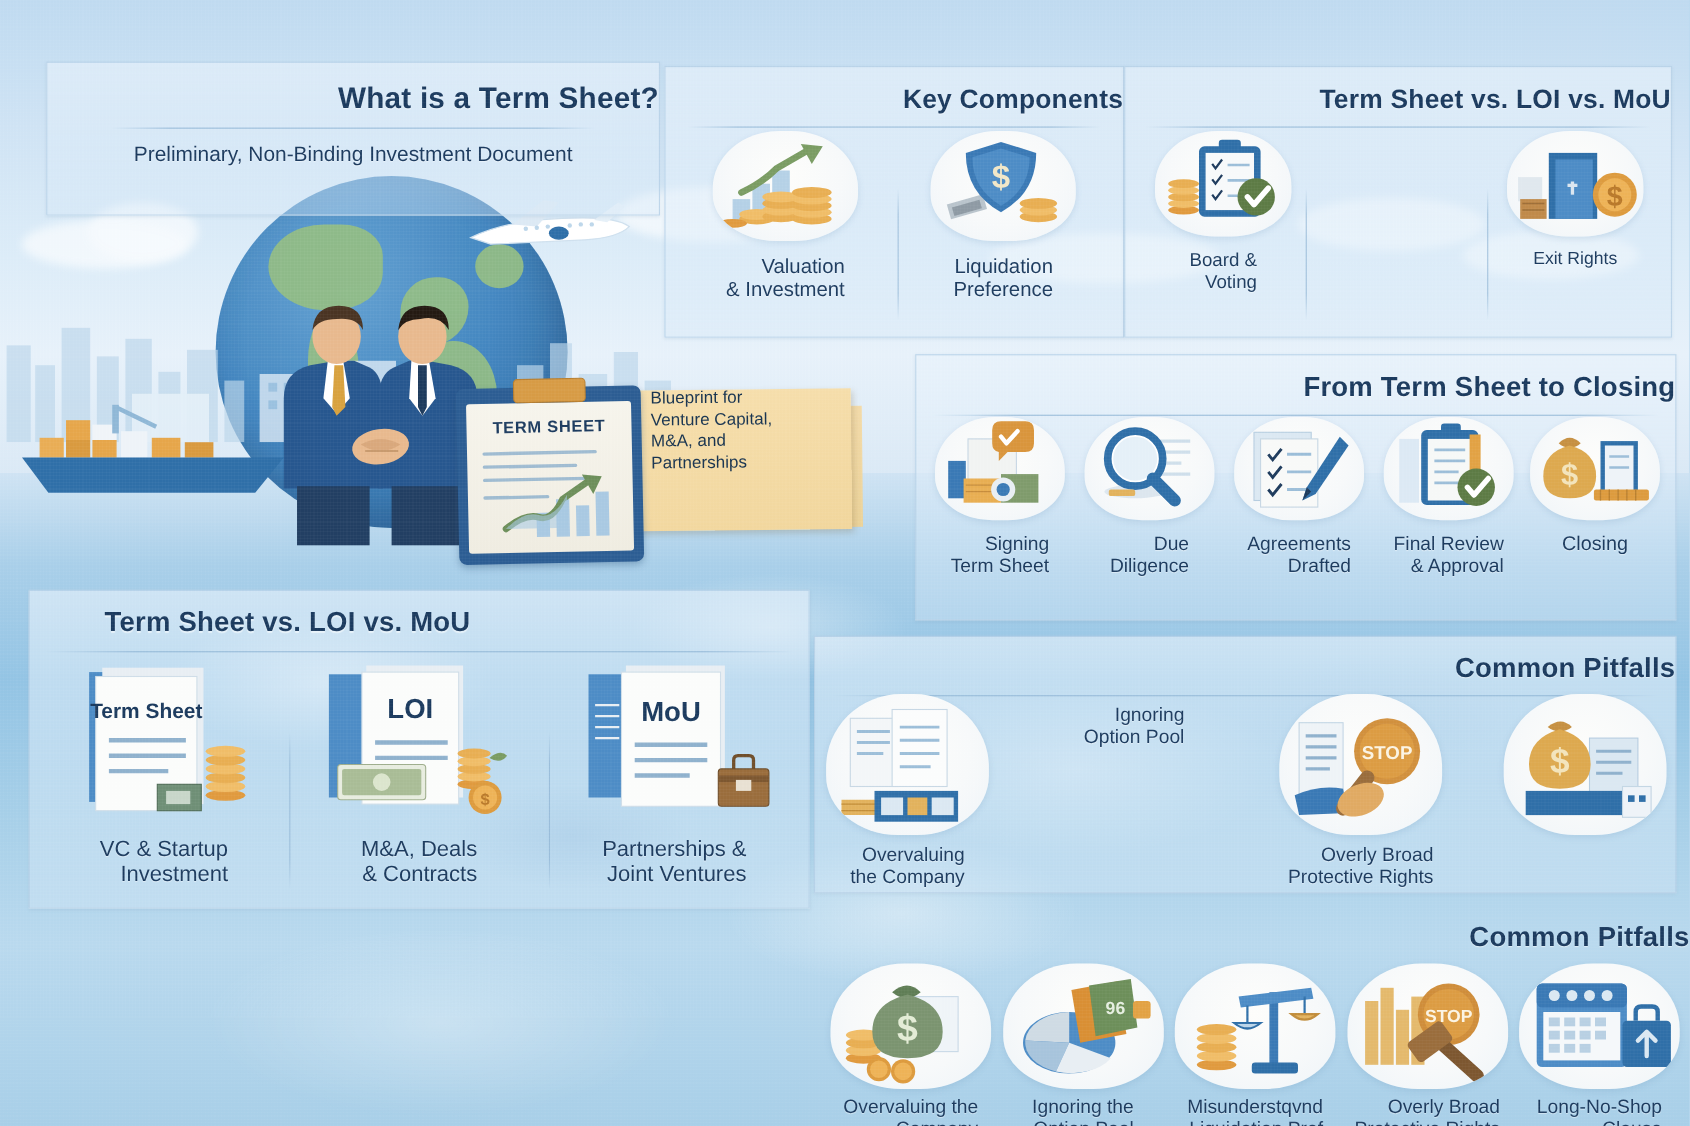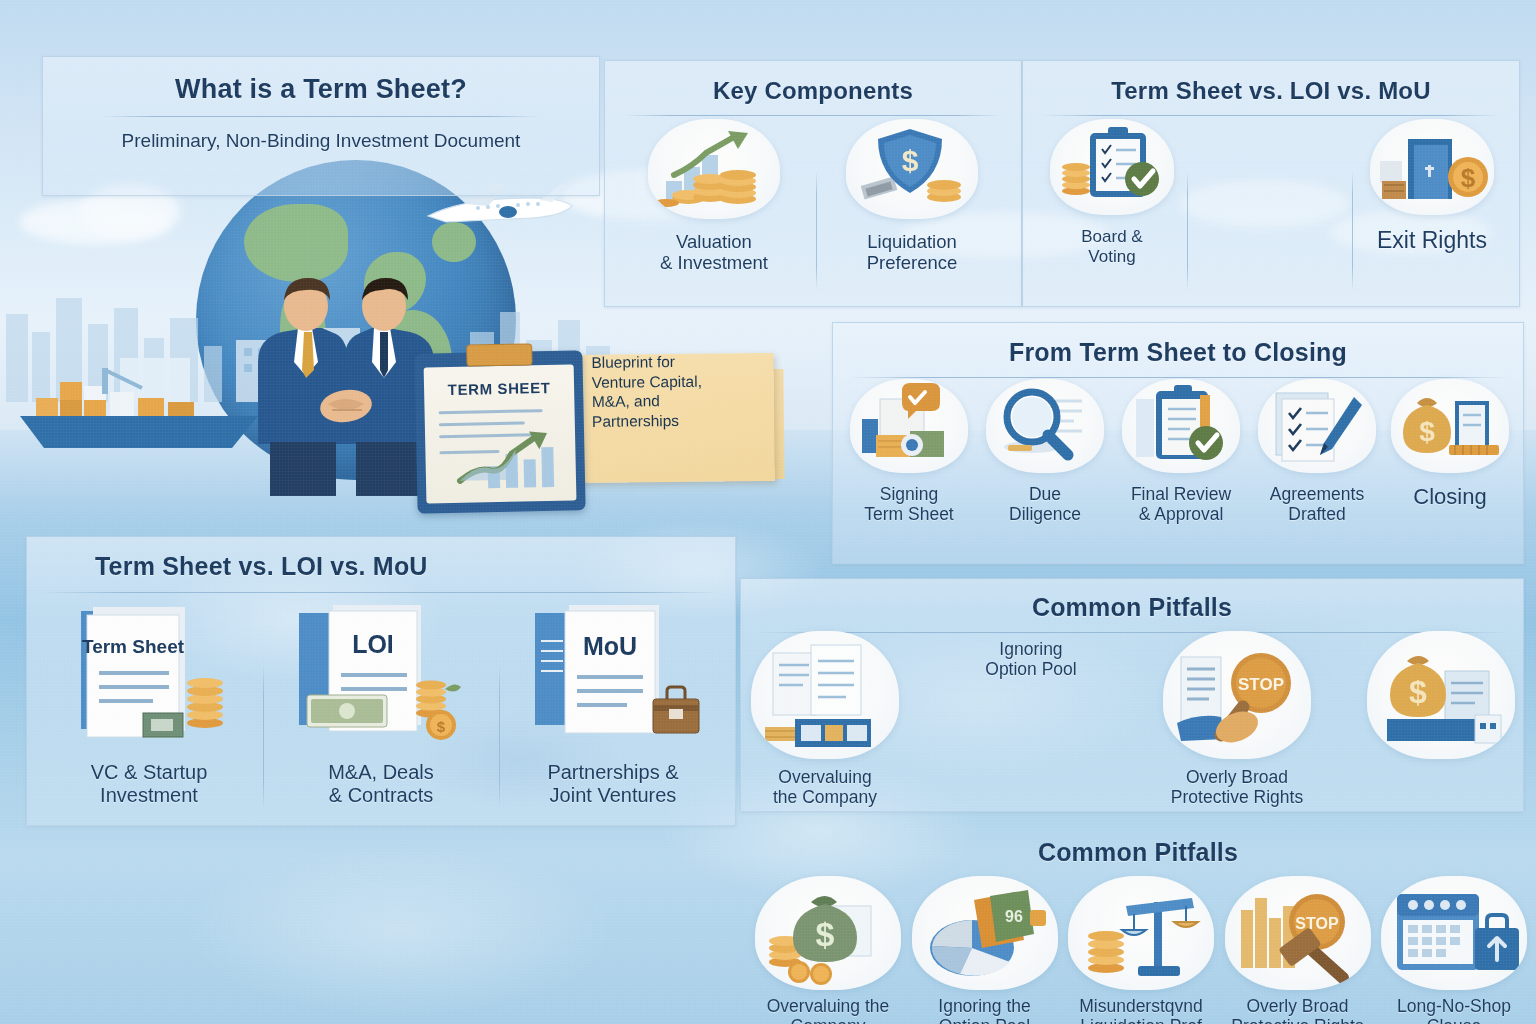--- a/index.html
+++ b/index.html
@@ -42,21 +42,21 @@
   .cloud{position:absolute;background:rgba(255,255,255,.82);border-radius:50%;filter:blur(4px);}
 
   
   .panel{
     position:absolute;
     background:linear-gradient(180deg, rgba(232,242,251,.62) 0%, rgba(221,236,249,.48) 55%, rgba(214,232,247,.38) 100%);
     border:1px solid rgba(176,204,228,.75);
     box-shadow:0 1px 3px rgba(120,155,185,.18);
   }
   .panel-title{
-    text-align:center;
+    text-align:right;
     color:#1b3a5e;
     font-weight:700;
     letter-spacing:.2px;
     text-shadow:0 1px 1px rgba(255,255,255,.55);
     white-space:nowrap;
   }
   .rule{
     height:1px;background:linear-gradient(90deg, rgba(150,185,215,0) 0%, rgba(142,180,212,.85) 12%, rgba(142,180,212,.85) 88%, rgba(150,185,215,0) 100%);
     margin:0 auto;
   }
@@ -69,21 +69,21 @@
   .items{position:absolute;display:flex;align-items:flex-start;justify-content:space-between;}
   .item{display:flex;flex-direction:column;align-items:center;}
   .bubble{
     border-radius:46% 46% 44% 44% / 52% 52% 42% 42%;
     background:radial-gradient(ellipse at 50% 40%, #fdfdfb 0%, #f7f9fa 55%, #eef4f8 100%);
     box-shadow:0 2px 6px rgba(110,150,185,.22);
     display:flex;align-items:center;justify-content:center;
     position:relative;overflow:hidden;
   }
   .item-label{
-    text-align:center;color:#1b3a5e;line-height:1.16;font-weight:400;
+    text-align:right;color:#1b3a5e;line-height:1.16;font-weight:400;
     text-shadow:0 1px 1px rgba(255,255,255,.5);
   }
   .item-label b{font-weight:400;display:block;}
 
   
   .globe{
     position:absolute;left:196px;top:160px;width:320px;height:320px;border-radius:50%;
     background:radial-gradient(circle at 36% 30%, #5e9ed0 0%, #3d83bf 45%, #2f6fa8 75%, #2a6296 100%);
     box-shadow:inset -10px -14px 30px rgba(25,70,115,.35);
     opacity:.95;
@@ -413,21 +413,21 @@
             </g>
             <rect x="38" y="20" width="44" height="60" fill="#2f6fa8"></rect>
             <rect x="44" y="26" width="34" height="54" fill="#4d8cc6"></rect>
             <rect x="58" y="46" width="3" height="12" fill="#dbe6f0"></rect>
             <rect x="55" y="48" width="9" height="3" fill="#dbe6f0"></rect>
             <circle cx="98" cy="58" r="20" fill="#dd9b3e"></circle>
             <circle cx="98" cy="58" r="15" fill="#eeb357"></circle>
             <text x="98" y="68" font-family="Liberation Sans, sans-serif" font-size="26" font-weight="700" fill="#b9792a" text-anchor="middle">$</text>
           </svg>
         </div>
-        <div class="item-label" style="font-size:23px;margin-top:12px;">
+        <div class="item-label" style="font-size:16px;margin-top:12px;">
           <b>Exit Rights</b>
         </div>
       </div>
     </div>
   </div>
 
   <div class="panel" style="left:832px;top:322px;width:690px;height:240px;">
     <div class="panel-title" style="font-size:25px;margin-top:15px;">From Term Sheet to Closing</div>
     <div class="rule" style="width:660px;margin-top:10px;"></div>
 
@@ -468,20 +468,45 @@
             <ellipse cx="46" cy="68" rx="28" ry="6" fill="#dce6ee"></ellipse>
             <circle cx="46" cy="38" r="25" fill="#ffffff" stroke="#2f6fa8" stroke-width="7"></circle>
             <circle cx="46" cy="38" r="20" fill="#cfe3f3" opacity=".55"></circle>
             <path d="M62 56 L82 76" stroke="#2f6fa8" stroke-width="11" stroke-linecap="round"></path>
             <rect x="22" y="66" width="24" height="6" fill="#e2b25d" rx="2"></rect>
           </svg>
         </div>
         <div class="item-label" style="font-size:17.5px;margin-top:11px;">
           <b>Due</b>
           <b>Diligence</b>
+        </div>
+      </div>
+
+      <div class="item" style="width:136px;">
+        <div class="bubble" style="width:118px;height:94px;">
+          <svg viewBox="0 0 118 94" style="width:118px;height:94px;">
+            <rect x="18" y="14" width="52" height="62" fill="#dbe8f2" stroke="#b6cde0"></rect>
+            <rect x="24" y="20" width="52" height="62" fill="#f8f9f8" stroke="#c6d6e3"></rect>
+            <g stroke="#1d3a5c" stroke-width="2.6" fill="none">
+              <path d="M31 34 l4 5 l8 -10"></path>
+                <path d="M31 50 l4 5 l8 -10"></path>
+                <path d="M31 66 l4 5 l8 -10"></path>
+            </g>
+            <g stroke="#9bbdd8" stroke-width="2.6">
+              <line x1="48" y1="34" x2="70" y2="34"></line>
+                <line x1="48" y1="50" x2="70" y2="50"></line>
+                <line x1="48" y1="66" x2="66" y2="66"></line>
+            </g>
+            <path d="M96 18 L104 26 L74 70 L62 76 L66 64 Z" fill="#2f6fa8"></path>
+            <path d="M62 76 L66 64 L70 68 Z" fill="#1d3a5c"></path>
+          </svg>
+        </div>
+        <div class="item-label" style="font-size:17.5px;margin-top:11px;">
+          <b>Agreements</b>
+          <b>Drafted</b>
         </div>
       </div>
 
       <div class="item" style="width:136px;">
         <div class="bubble" style="width:118px;height:94px;">
           <svg viewBox="0 0 118 94" style="width:118px;height:94px;">
             <rect x="14" y="20" width="18" height="58" fill="#dce9f4"></rect>
             <rect x="34" y="12" width="52" height="68" rx="5" fill="#2f6fa8"></rect>
             <rect x="40" y="20" width="40" height="56" fill="#f6f8f7"></rect>
             <rect x="52" y="6" width="18" height="10" rx="3" fill="#2f6fa8"></rect>
@@ -495,45 +520,20 @@
             <circle cx="84" cy="64" r="17" fill="#5d7b45"></circle>
             <path d="M76 64 l6 7 l13 -15" stroke="#ffffff" stroke-width="5" fill="none" stroke-linecap="round" stroke-linejoin="round"></path>
           </svg>
         </div>
         <div class="item-label" style="font-size:17.5px;margin-top:11px;">
           <b>Final Review</b>
           <b>&amp; Approval</b>
         </div>
       </div>
 
-      <div class="item" style="width:136px;">
-        <div class="bubble" style="width:118px;height:94px;">
-          <svg viewBox="0 0 118 94" style="width:118px;height:94px;">
-            <rect x="18" y="14" width="52" height="62" fill="#dbe8f2" stroke="#b6cde0"></rect>
-            <rect x="24" y="20" width="52" height="62" fill="#f8f9f8" stroke="#c6d6e3"></rect>
-            <g stroke="#1d3a5c" stroke-width="2.6" fill="none">
-              <path d="M31 34 l4 5 l8 -10"></path>
-                <path d="M31 50 l4 5 l8 -10"></path>
-                <path d="M31 66 l4 5 l8 -10"></path>
-            </g>
-            <g stroke="#9bbdd8" stroke-width="2.6">
-              <line x1="48" y1="34" x2="70" y2="34"></line>
-                <line x1="48" y1="50" x2="70" y2="50"></line>
-                <line x1="48" y1="66" x2="66" y2="66"></line>
-            </g>
-            <path d="M96 18 L104 26 L74 70 L62 76 L66 64 Z" fill="#2f6fa8"></path>
-            <path d="M62 76 L66 64 L70 68 Z" fill="#1d3a5c"></path>
-          </svg>
-        </div>
-        <div class="item-label" style="font-size:17.5px;margin-top:11px;">
-          <b>Agreements</b>
-          <b>Drafted</b>
-        </div>
-      </div>
-
       <div class="item" style="width:130px;">
         <div class="bubble" style="width:118px;height:94px;">
           <svg viewBox="0 0 118 94" style="width:118px;height:94px;">
             <rect x="64" y="22" width="34" height="48" fill="#2f6fa8"></rect>
             <rect x="68" y="26" width="26" height="44" fill="#eef3f8"></rect>
             <g stroke="#9bbdd8" stroke-width="2.4">
               <line x1="72" y1="36" x2="90" y2="36"></line>
                 <line x1="72" y1="46" x2="90" y2="46"></line>
             </g>
             <rect x="58" y="66" width="50" height="10" rx="2" fill="#dd9b3e"></rect>
@@ -542,21 +542,21 @@
                 <line x1="72" y1="66" x2="72" y2="76"></line>
               <line x1="80" y1="66" x2="80" y2="76"></line>
                 <line x1="88" y1="66" x2="88" y2="76"></line>
               <line x1="96" y1="66" x2="96" y2="76"></line>
             </g>
             <path d="M26 24 q10 -10 20 0 q-4 4 -10 4 q-6 0 -10 -4 Z" fill="#c69042"></path>
             <path d="M36 26 q24 6 24 28 q0 20 -24 20 q-24 0 -24 -20 q0 -22 24 -28 Z" fill="#dda94f"></path>
             <text x="36" y="62" font-family="Liberation Sans, sans-serif" font-size="28" font-weight="700" fill="#f3e4bb" text-anchor="middle">$</text>
           </svg>
         </div>
-        <div class="item-label" style="font-size:22px;margin-top:11px;">
+        <div class="item-label" style="font-size:18px;margin-top:11px;">
           <b>Closing</b>
         </div>
       </div>
     </div>
   </div>
 
   <div class="panel" style="left:26px;top:536px;width:708px;height:288px;">
     <div class="panel-title" style="font-size:25px;margin-top:15px;text-align:left;padding-left:68px;">Term Sheet vs. LOI vs. MoU</div>
     <div class="rule" style="width:680px;margin-top:11px;"></div>
     <div class="vrule" style="left:236px;top:128px;height:144px;"></div>

